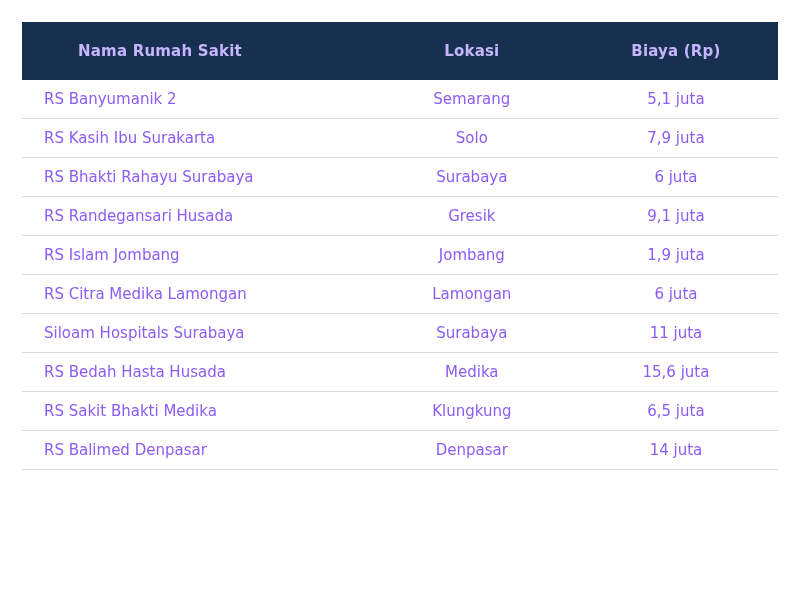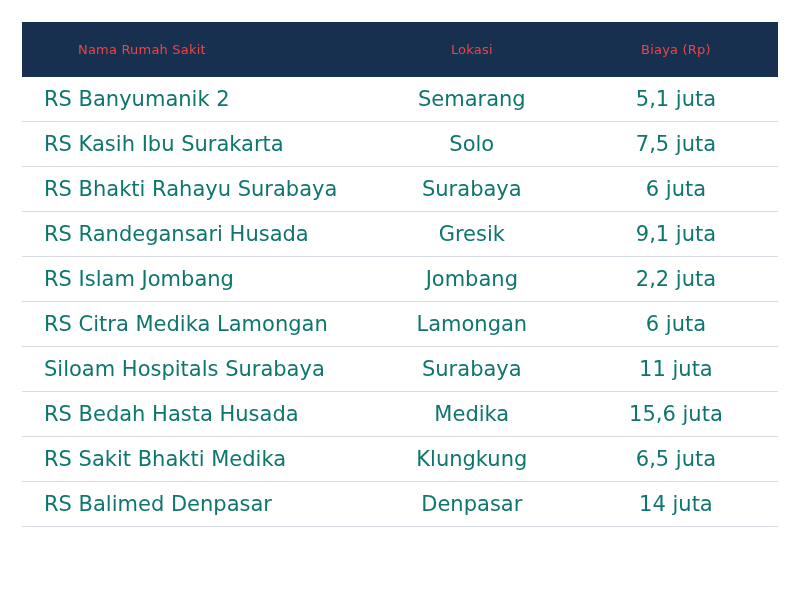--- a/index.html
+++ b/index.html
@@ -22,34 +22,34 @@
     box-sizing: border-box;
     padding: 22px 22px 0 22px;
   }
   table.cost-table {
     width: 756px;
     border-collapse: collapse;
     table-layout: fixed;
   }
   table.cost-table thead th {
     background: #17304f;
-    color: #ef4444;
-    font-size: 13px;
-    font-weight: normal;
+    color: #c4b5fd;
+    font-size: 15px;
+    font-weight: bold;
     padding: 20px 16px;
     text-align: center;
     letter-spacing: 0.2px;
   }
   table.cost-table thead th.col-name {
     text-align: left;
     padding-left: 56px;
   }
   table.cost-table tbody td {
-    font-size: 21px;
-    color: #0f766e;
+    font-size: 15px;
+    color: #8b5cf6;
     padding: 10px 16px;
     border-bottom: 1px solid #d7dce3;
     text-align: center;
     white-space: nowrap;
     overflow: hidden;
     text-overflow: ellipsis;
   }
   table.cost-table tbody td.col-name {
     text-align: left;
     padding-left: 22px;
@@ -77,36 +77,36 @@
     </thead>
     <tbody id="table-body">
         <tr>
           <td class="col-name">RS Banyumanik 2</td>
           <td>Semarang</td>
           <td>5,1 juta</td>
         </tr>
         <tr>
           <td class="col-name">RS Kasih Ibu Surakarta</td>
           <td>Solo</td>
-          <td>7,5 juta</td>
+          <td>7,9 juta</td>
         </tr>
         <tr>
           <td class="col-name">RS Bhakti Rahayu Surabaya</td>
           <td>Surabaya</td>
           <td>6 juta</td>
         </tr>
         <tr>
           <td class="col-name">RS Randegansari Husada</td>
           <td>Gresik</td>
           <td>9,1 juta</td>
         </tr>
         <tr>
           <td class="col-name">RS Islam Jombang</td>
           <td>Jombang</td>
-          <td>2,2 juta</td>
+          <td>1,9 juta</td>
         </tr>
         <tr>
           <td class="col-name">RS Citra Medika Lamongan</td>
           <td>Lamongan</td>
           <td>6 juta</td>
         </tr>
         <tr>
           <td class="col-name">Siloam Hospitals Surabaya</td>
           <td>Surabaya</td>
           <td>11 juta</td>

